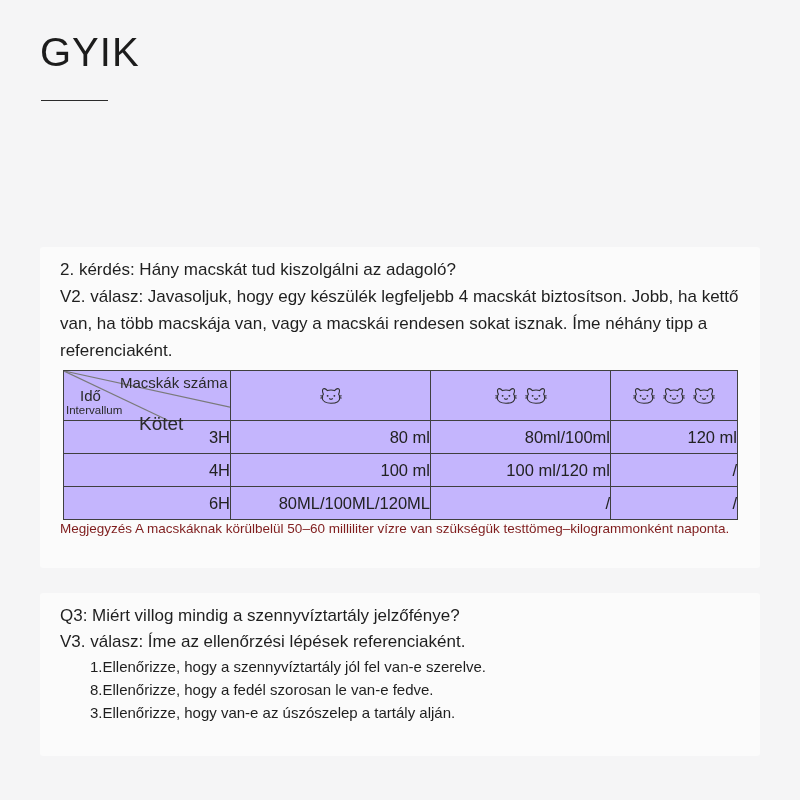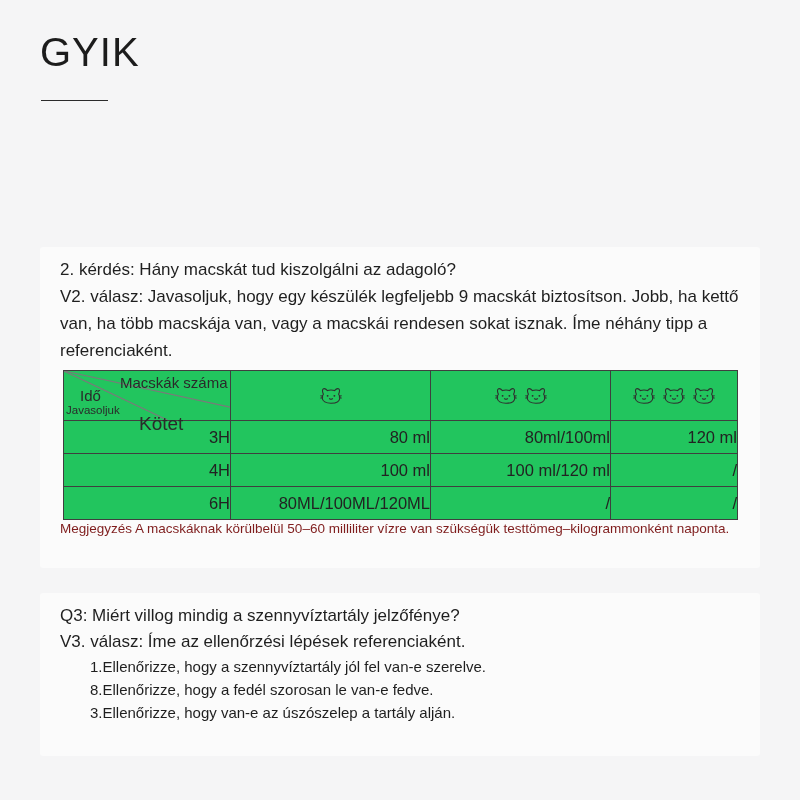--- a/index.html
+++ b/index.html
@@ -27,21 +27,21 @@
     font-size:17px; line-height:27px; color:#1f1f1f;
   }
   .card-q1 { top:131px; height:107px; padding-top:13px; }
   .card-q2 { top:247px; height:321px; padding-top:9px; }
   .card-q3 { top:593px; height:163px; padding-top:9px; }
   .card p { margin:0; }
 
   .faq-table {
     border-collapse:collapse; table-layout:fixed;
     width:674px; margin:6px 0 0 3px;
-    background:#22c55e;
+    background:#c4b5fd;
   }
   .faq-table th, .faq-table td {
     border:1.6px solid #3f3f3f;
     text-align:center; vertical-align:middle;
     font-size:16.5px; font-weight:normal; color:#222;
     padding:0; line-height:normal;
   }
   .faq-table .header-row th { height:49px; }
   .faq-table .data-row td { height:32px;text-align:right; }
 
@@ -64,39 +64,39 @@
 <body>
 
 <div class="page">
 
   <div class="page-title">GYIK</div>
   <div class="title-underline"></div>
 
 
   <div class="card card-q2">
     <p>2. kérdés: Hány macskát tud kiszolgálni az adagoló?</p>
-    <p>V2. válasz: Javasoljuk, hogy egy készülék legfeljebb 9 macskát biztosítson. Jobb, ha kettő van, ha több macskája van, vagy a macskái rendesen sokat isznak. Íme néhány tipp a referenciaként.</p>
+    <p>V2. válasz: Javasoljuk, hogy egy készülék legfeljebb 4 macskát biztosítson. Jobb, ha kettő van, ha több macskája van, vagy a macskái rendesen sokat isznak. Íme néhány tipp a referenciaként.</p>
 
     <table class="faq-table">
       <colgroup>
         <col style="width:167px">
           <col style="width:200px">
           <col style="width:180px">
           <col style="width:127px">
       </colgroup>
       <tbody>
           <tr class="header-row">
         <th class="corner-cell">
           <svg class="diag" viewBox="0 0 164 46" preserveAspectRatio="none">
             <line x1="0" y1="0" x2="164" y2="34" stroke="#7a7a7a" stroke-width="1.1"></line>
             <line x1="0" y1="0" x2="102" y2="46" stroke="#7a7a7a" stroke-width="1.1"></line>
           </svg>
           <span class="corner-label lbl-top">Macskák száma</span>
           <span class="corner-label lbl-left1">Idő</span>
-          <span class="corner-label lbl-left2">Javasoljuk</span>
+          <span class="corner-label lbl-left2">Intervallum</span>
           <span class="corner-label lbl-bottom">Kötet</span>
         </th>
         <th><svg class="cat-icon" viewBox="0 0 26 20">
                 <g fill="none" stroke="#2f2f2f" stroke-width="1.3" stroke-linecap="round" stroke-linejoin="round">
                   <path d="M4,8 C2.6,4.6 3,2 4.2,1.4 C5.4,0.9 7.4,2 8.8,3.6 C10.1,3.1 11.5,2.9 13,2.9 C14.5,2.9 15.9,3.1 17.2,3.6 C18.6,2 20.6,0.9 21.8,1.4 C23,2 23.4,4.6 22,8 C22.9,9.3 23.4,10.6 23.4,12 C23.4,16.4 18.8,18.6 13,18.6 C7.2,18.6 2.6,16.4 2.6,12 C2.6,10.6 3.1,9.3 4,8 Z"></path>
                   <path d="M11.2,13.2 Q12,14.2 13,13.5 Q14,14.2 14.8,13.2"></path>
                   <path d="M0.9,9.8 L3.1,10.3 M0.9,12.4 L3.1,12 M25.1,9.8 L22.9,10.3 M25.1,12.4 L22.9,12"></path>
                 </g>
                 <circle cx="9" cy="9.8" r="1.1" fill="#2f2f2f"></circle>
                 <circle cx="17" cy="9.8" r="1.1" fill="#2f2f2f"></circle>

